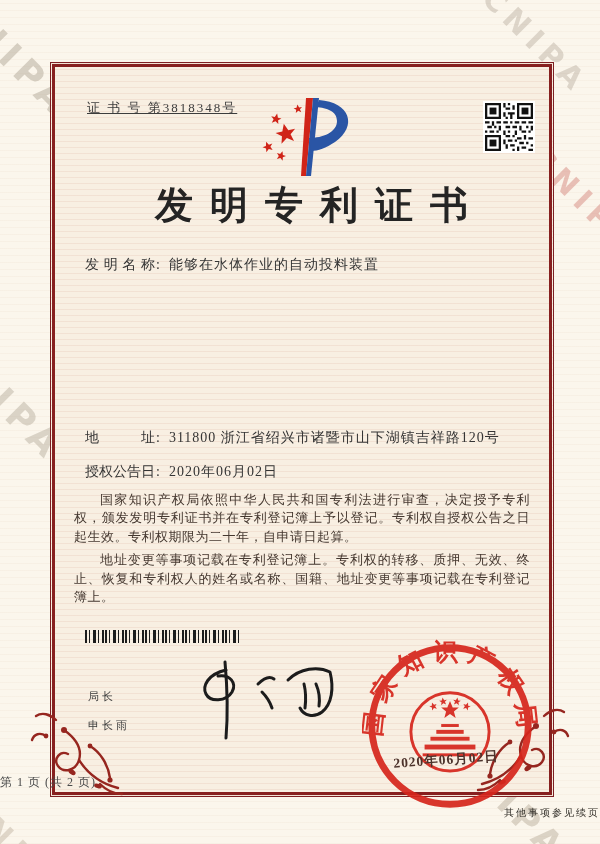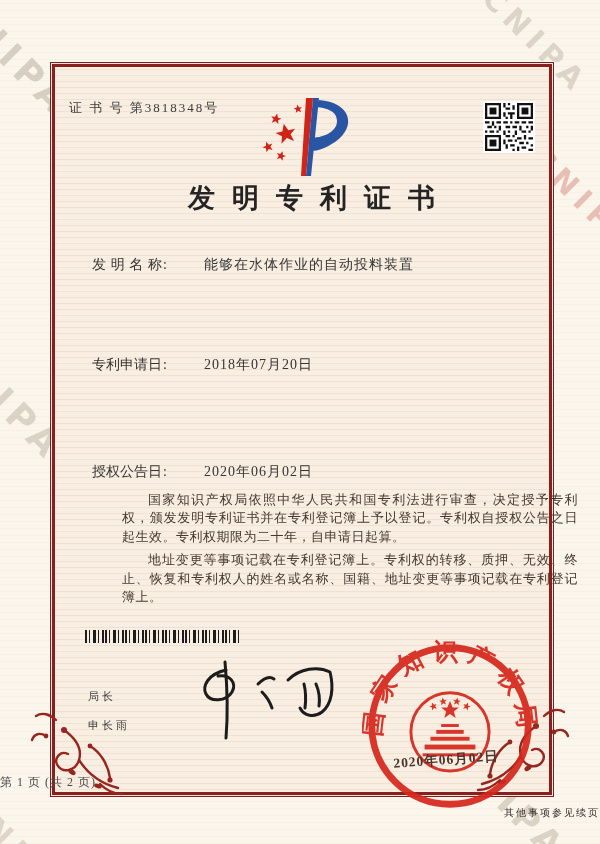--- a/index.html
+++ b/index.html
@@ -14,34 +14,34 @@
   .wm{position:absolute;font-family:"DejaVu Sans","Liberation Sans",sans-serif;
       font-weight:bold;transform:rotate(45deg);transform-origin:left top;
       letter-spacing:7px;pointer-events:none;white-space:nowrap;}
   
   .frame{position:absolute;left:50px;top:62px;width:502px;height:733px;
     border:1px solid #7d1f22;
     background-color:#f8efe2;
     background-image:repeating-linear-gradient(0deg, rgba(201,134,113,0.13) 0 1px, transparent 1px 6px);
   }
   .frame::before{content:"";position:absolute;inset:1px;border:3px solid #87201f;pointer-events:none;}
-  .cert-no{position:absolute;left:69px;top:99px;font-size:13px;letter-spacing:2px;color:#3c3c3c;}
+  .cert-no{position:absolute;left:87px;top:99px;font-size:13px;letter-spacing:2px;color:#3c3c3c;text-decoration:underline;}
   .logo{position:absolute;left:256px;top:92px;}
   .qr{position:absolute;left:483px;top:101px;background:#fff;padding:2px;}
   .title{position:absolute;left:0;right:0;top:180px;text-align:center;
-    font-size:27px;font-weight:bold;letter-spacing:17px;text-indent:17px;color:#242424;padding-left:23px;}
+    font-size:38px;font-weight:bold;letter-spacing:17px;text-indent:17px;color:#242424;padding-left:23px;}
   
   .frow{position:absolute;left:85px;font-size:14px;color:#353535;white-space:nowrap;}
-  .flab{display:inline-block;width:70px;text-align:justify;text-align-last:justify;vertical-align:bottom;margin-left:7px;}
+  .flab{display:inline-block;width:70px;text-align:justify;text-align-last:justify;vertical-align:bottom;}
   .fcolon{display:inline-block;margin:0 9px 0 1px;}
-  .fval{letter-spacing:1px;margin-left:28px;}
+  .fval{letter-spacing:1px;}
   .grant-pair{position:absolute;left:315px;top:0;}
   
   .paras{position:absolute;left:74px;top:491px;width:456px;font-size:13px;
-    line-height:1.42;color:#44372f;text-align:justify;margin-left:48px;}
+    line-height:1.42;color:#44372f;text-align:justify;}
   .paras p{margin:0 0 5px 0;text-indent:2em;letter-spacing:0.5px;}
   
   .barcode{position:absolute;left:85px;top:630px;width:155px;height:13px;
     background:repeating-linear-gradient(90deg,
       #1c1c1c 0 2px, transparent 2px 4px,
       #1c1c1c 4px 5px, transparent 5px 8px,
       #1c1c1c 8px 11px, transparent 11px 13px,
       #1c1c1c 13px 14px, transparent 14px 17px,
       #1c1c1c 17px 19px, transparent 19px 20px);}
   .signer{position:absolute;left:88px;font-size:11px;letter-spacing:3px;color:#3a3a3a;}
@@ -107,22 +107,22 @@
                M8 16h1v2H8z M10 16h2v1h-2z M13 16h1v1h-1z M15 17h2v1h-2z M18 17h1v1h-1z M20 18h1v1h-1z
                M9 18h1v2H9z M11 18h2v1h-2z M14 19h1v2h-1z M16 19h2v1h-2z M12 20h1v1h-1z M19 20h2v1h-2z"></path>
     </g>
   </svg>
 
   <div class="title">发明专利证书</div>
 
   <div class="frow" style="top:256px">
     <span class="flab">发明名称</span><span class="fcolon">:</span><span class="fval">能够在水体作业的自动投料装置</span>
   </div>
-  <div class="frow" style="top:356px">
-    <span class="flab">专利申请日</span><span class="fcolon">:</span><span class="fval">2018年07月20日</span>
+  <div class="frow" style="top:429px">
+    <span class="flab">地址</span><span class="fcolon">:</span><span class="fval">311800 浙江省绍兴市诸暨市山下湖镇吉祥路120号</span>
   </div>
   <div class="frow" style="top:463px;right:60px">
     <span class="flab">授权公告日</span><span class="fcolon">:</span><span class="fval">2020年06月02日</span>
   </div>
 
   <div class="paras">
     <p>国家知识产权局依照中华人民共和国专利法进行审查，决定授予专利权，颁发发明专利证书并在专利登记簿上予以登记。专利权自授权公告之日起生效。专利权期限为二十年，自申请日起算。</p>
     <p>地址变更等事项记载在专利登记簿上。专利权的转移、质押、无效、终止、恢复和专利权人的姓名或名称、国籍、地址变更等事项记载在专利登记簿上。</p>
   </div>
 

